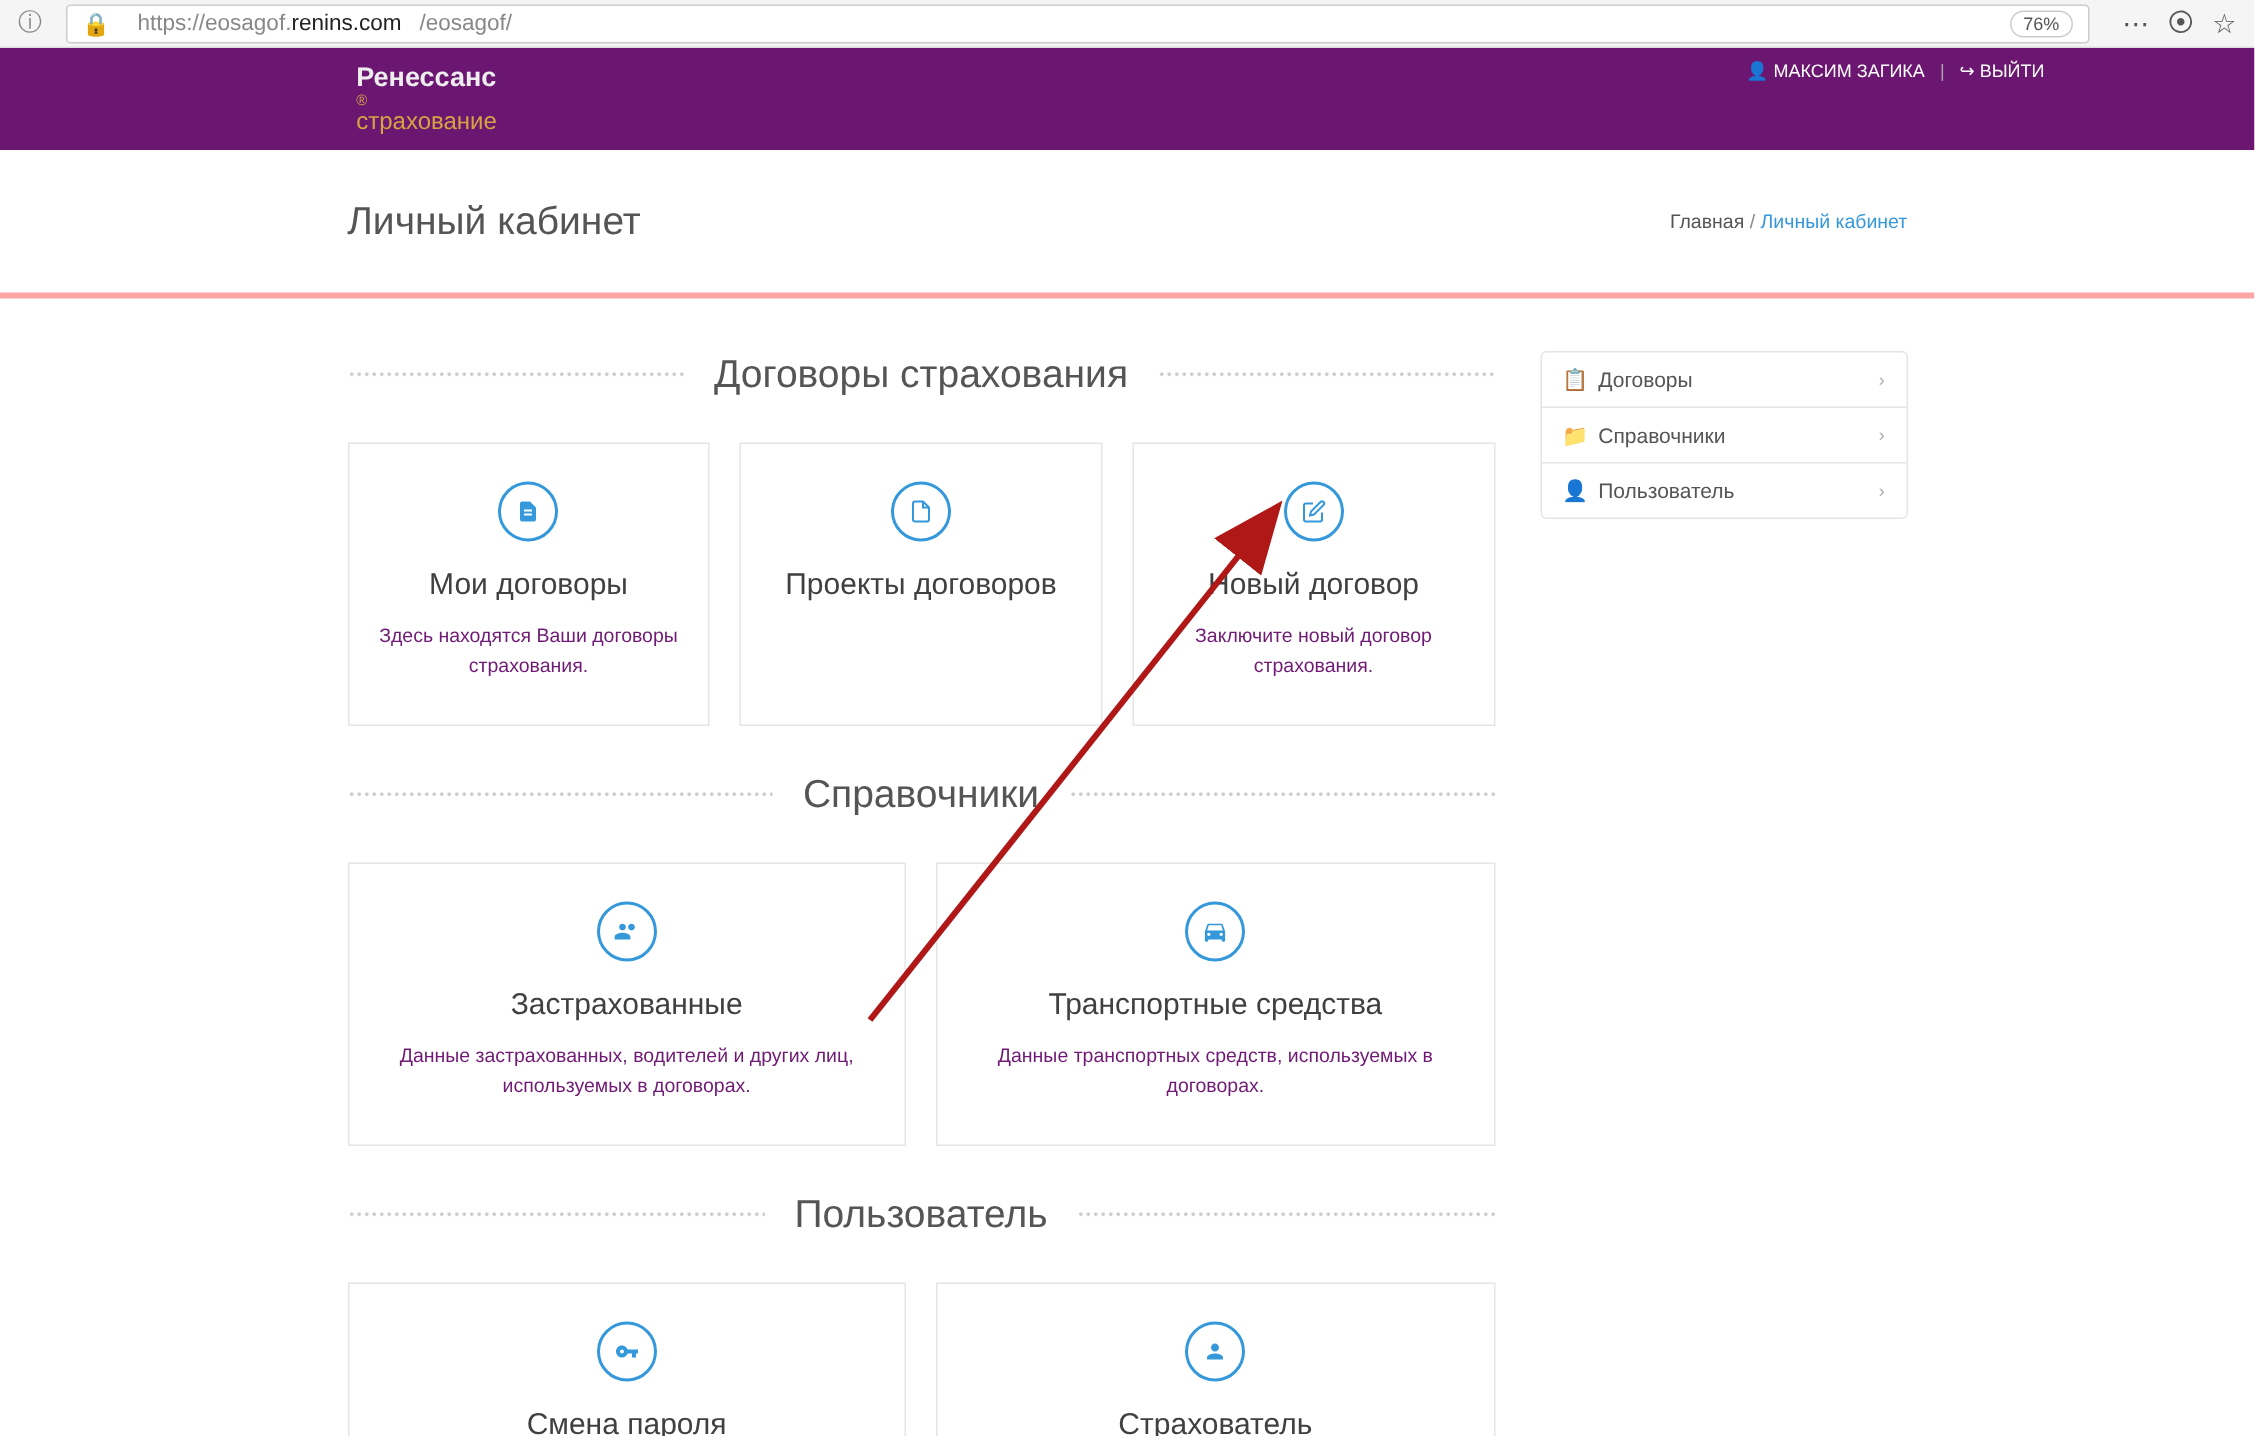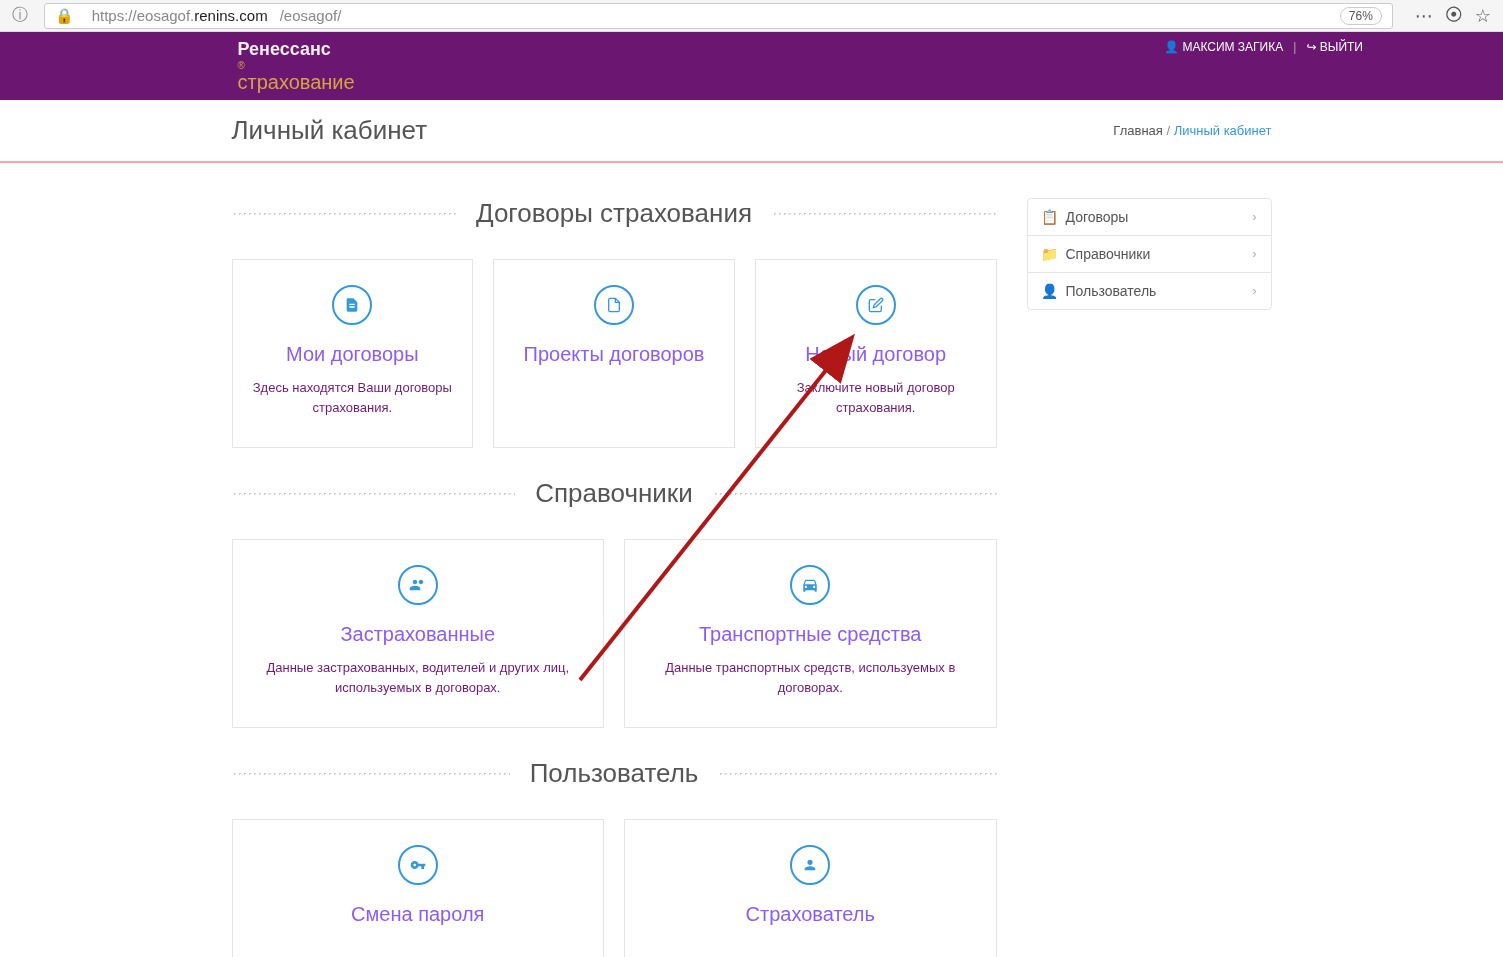--- a/index.html
+++ b/index.html
@@ -49,32 +49,32 @@
     .container { width: 1060px; margin: 0 auto; padding: 0 10px; }
     .top-header .container { display: flex; align-items: center; width: 100%; max-width: 1060px; }
     .logo {
       display: flex;
       align-items: baseline;
       font-size: 18px;
       flex-direction: column;
     }
     .logo-main { font-weight: bold; color: #eee; }
     .logo-reg { font-size: 10px; vertical-align: super; color: #d4a443; }
-    .logo-sub { color: #d4a443; margin-left: 6px; font-size: 20px; }
+    .logo-sub { color: #d4a443; margin-left: 6px; font-size: 16px; }
     .header-right {
       position: absolute; right: 140px; top: 40px;
       font-size: 12px; display: flex; align-items: center; gap: 10px;
     }
     .header-right a { color: #fff; text-decoration: none; }
     .divider { color: #aaa; }
     
     .page-subheader {
       background: #fff;
-      border-bottom: 2px solid #fca5a5;
-      padding: 15px 0;
+      border-bottom: 4px solid #fca5a5;
+      padding: 32px 0;
     }
     .page-subheader .container { display: flex; justify-content: space-between; align-items: center; }
     .page-title { font-size: 26px; font-weight: normal; color: #555; }
     .breadcrumbs { font-size: 13px; color: #888; }
     .breadcrumbs a { color: #555; text-decoration: none; }
     .breadcrumbs .current { color: #3498db; }
     
     .main-wrap { display: flex; max-width: 1060px; margin: 0 auto; padding: 35px 10px; gap: 30px; }
     .main-left { flex: 1; }
     .main-right { width: 245px; }
@@ -101,21 +101,21 @@
       width: 40px; height: 40px;
       border: 2px solid #3498db;
       border-radius: 50%;
       display: inline-flex;
       align-items: center;
       justify-content: center;
       color: #3498db;
       font-size: 18px;
       margin-bottom: 18px;
     }
-    .card-title { font-size: 20px; color: #8b5cf6; margin-bottom: 12px; }
+    .card-title { font-size: 20px; color: #404040; margin-bottom: 12px; }
     .card-desc { font-size: 13px; color: #701a75; line-height: 1.5; }
     
     .side-menu {
       border: 1px solid #e5e5e5;
       border-radius: 4px;
       overflow: hidden;
     }
     .side-item {
       display: flex;
       align-items: center;

